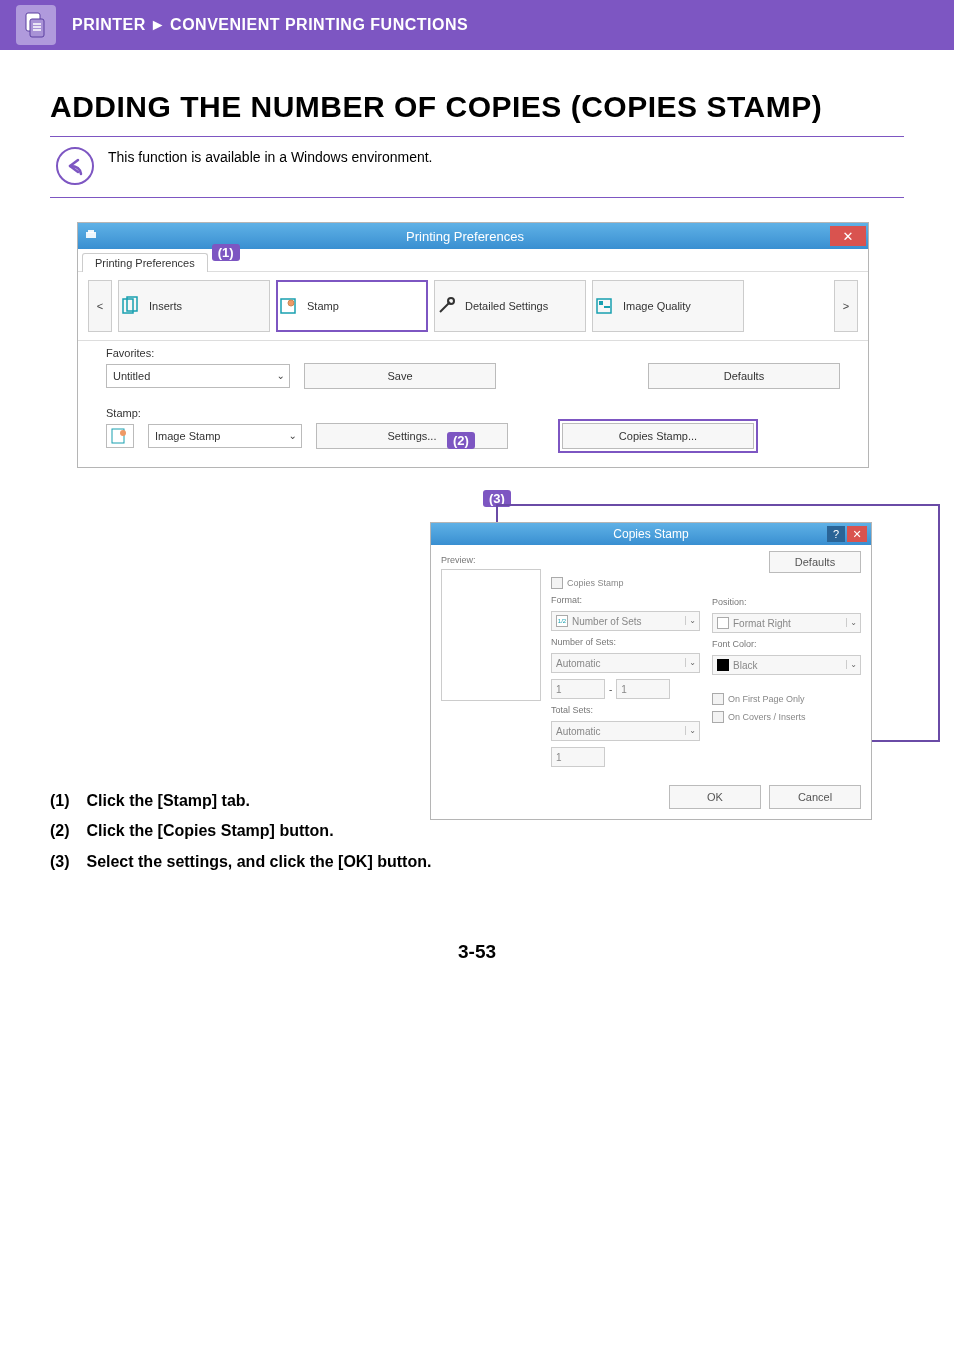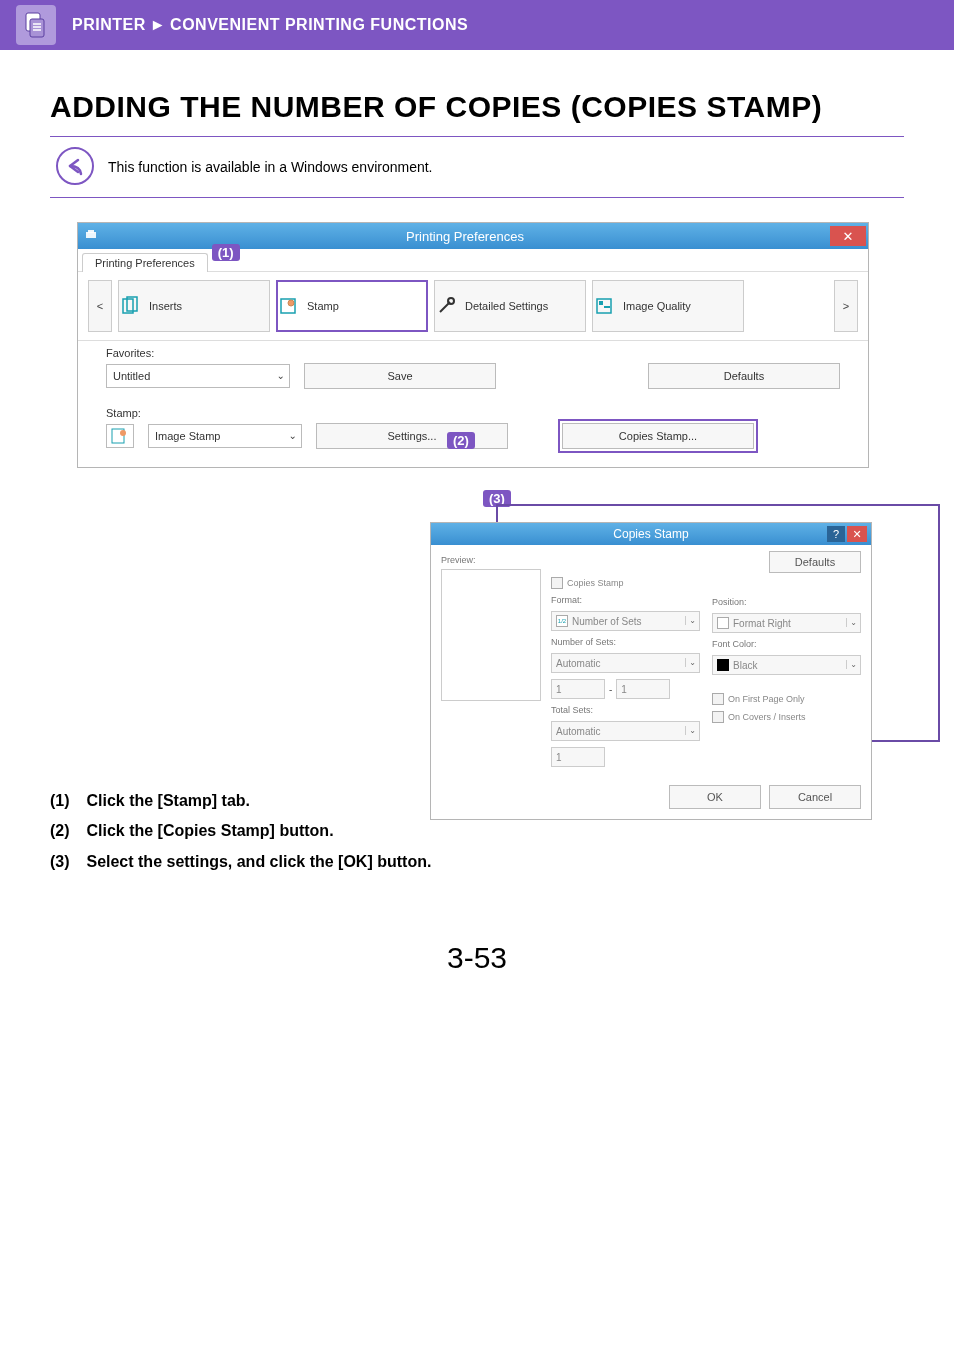--- a/index.html
+++ b/index.html
@@ -52,21 +52,20 @@
     line-height: 1.5;
     margin-bottom: 22px;
   }
   
   .note-block {
     border-top: 1.5px solid #7d56c2;
     border-bottom: 1.5px solid #7d56c2;
     padding: 10px 0 12px 0;
     margin-bottom: 24px;
     display: flex;
-    align-items: center;
   }
   .note-icon {
     width: 34px;
     height: 34px;
     border: 2px solid #7d56c2;
     border-radius: 50%;
     margin: 0 14px 0 6px;
     display:flex;
     align-items:center;
     justify-content:center;
@@ -323,22 +322,22 @@
 
   .steps {
     padding: 24px 50px;
     font-size: 16px;
     font-weight: bold;
     line-height: 1.9;
   }
   .steps .step-num { display:inline-block; width: 32px; }
   .page-num {
     text-align:center;
-    font-size: 30px;
-    font-weight:normal;
+    font-size: 19px;
+    font-weight:bold;
     padding-top: 40px;
   }
 
   .shot-region {
     position: relative;
     height: 540px;
   }
 </style>
 </head>
 <body>

